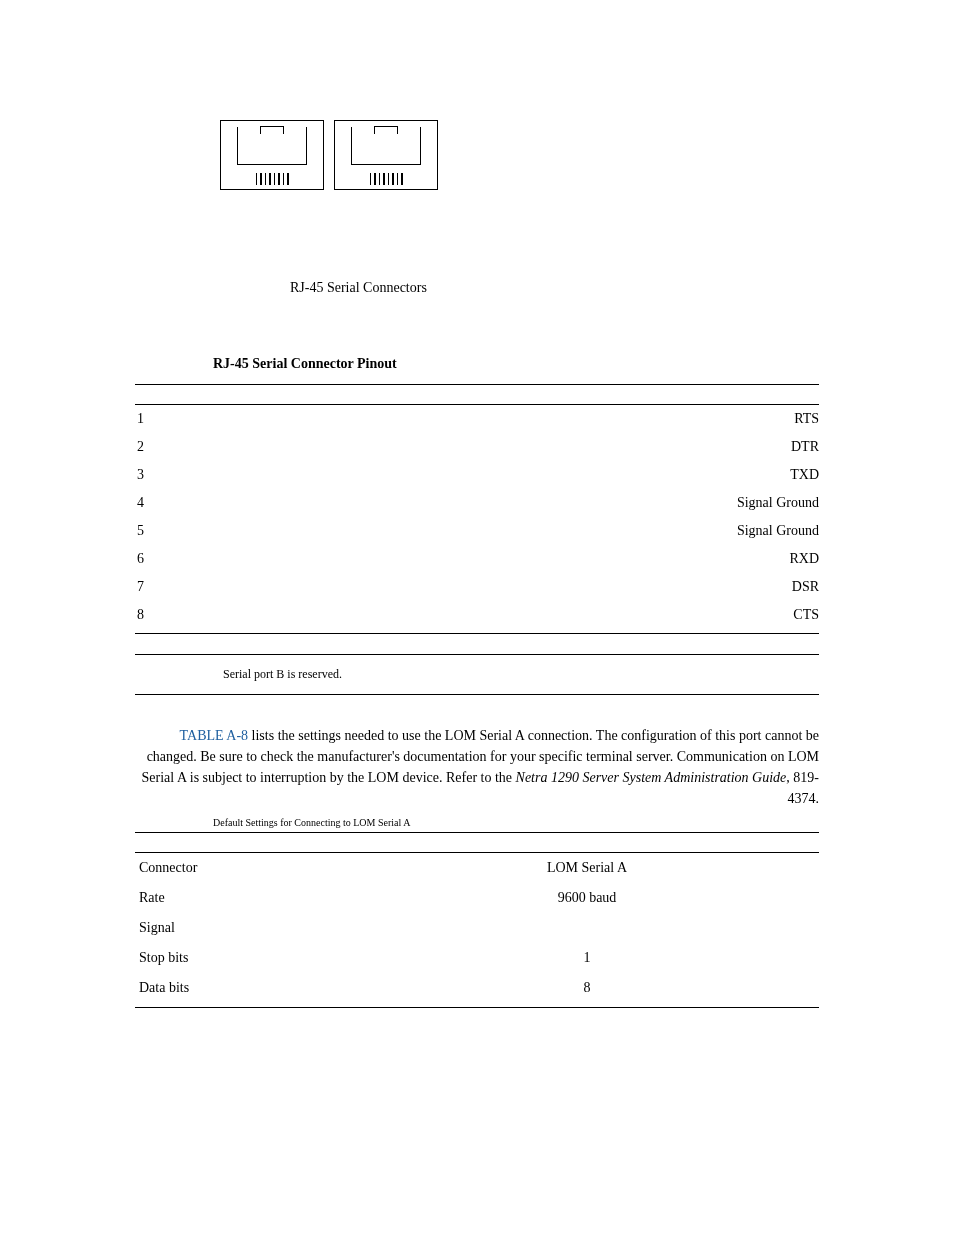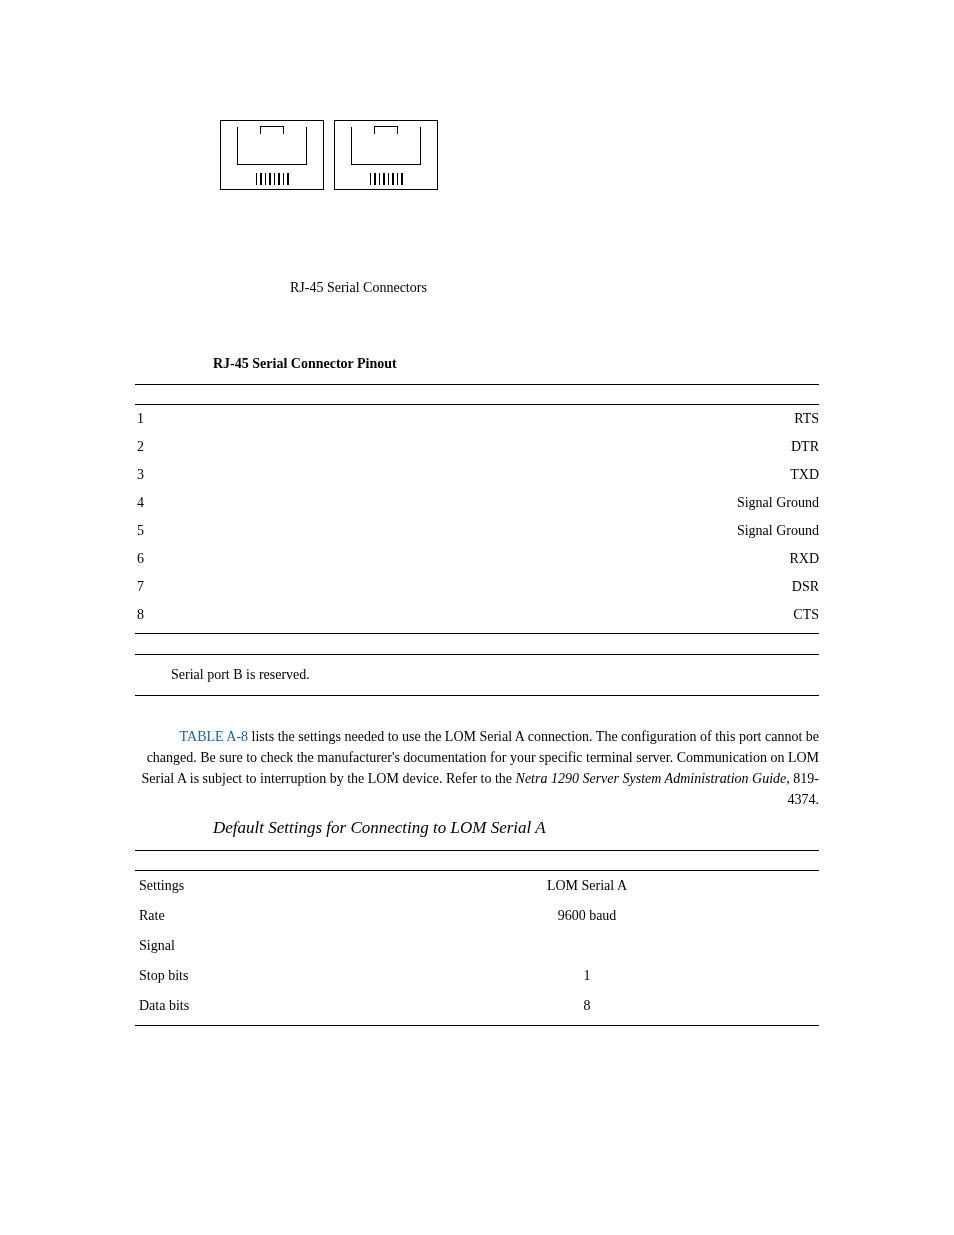--- a/index.html
+++ b/index.html
@@ -103,42 +103,41 @@
       margin-top: 4px;
     }
     .note-box {
       border-top: 1px solid #000;
       border-bottom: 1px solid #000;
       padding: 12px 0;
       margin-top: 20px;
       margin-bottom: 30px;
     }
     .note-text {
-      margin-left: 36px;
-      font-size: 14px;
+      margin-left: 88px;
+      font-size: 12px;
     }
     .body-text {
       font-size: 14px;
       line-height: 1.5;
       margin-bottom: 8px;
       text-align: right;
     }
     .link-text {
       color: #2060a0;
       font-variant: small-caps;
     }
     .italic {
       font-style: italic;
     }
     .settings-label {
-      font-size: 17px;
+      font-size: 10px;
       margin-left: 78px;
-      margin-bottom: 12px;
+      margin-bottom: 4px;
       margin-top: 8px;
-      font-style: italic;
     }
     .settings-row {
       display: flex;
       padding: 7px 0;
       font-size: 14px;
     }
     .col-param {
       width: 220px;
       padding-left: 4px;
     }
@@ -239,21 +238,21 @@
 </p>
 
 <div class="settings-label">
   <span>Default Settings for Connecting to LOM Serial A</span>
 </div>
 
 <div class="table-container">
   <div class="table-top-border"></div>
   <div class="table-header-line"></div>
   <div class="settings-row">
-    <div class="col-param">Settings</div>
+    <div class="col-param">Connector</div>
     <div class="col-value">LOM Serial A</div>
   </div>
   <div class="settings-row">
     <div class="col-param">Rate</div>
     <div class="col-value">9600 baud</div>
   </div>
   <div class="settings-row">
     <div class="col-param">Signal</div>
   </div>
   <div class="settings-row">

